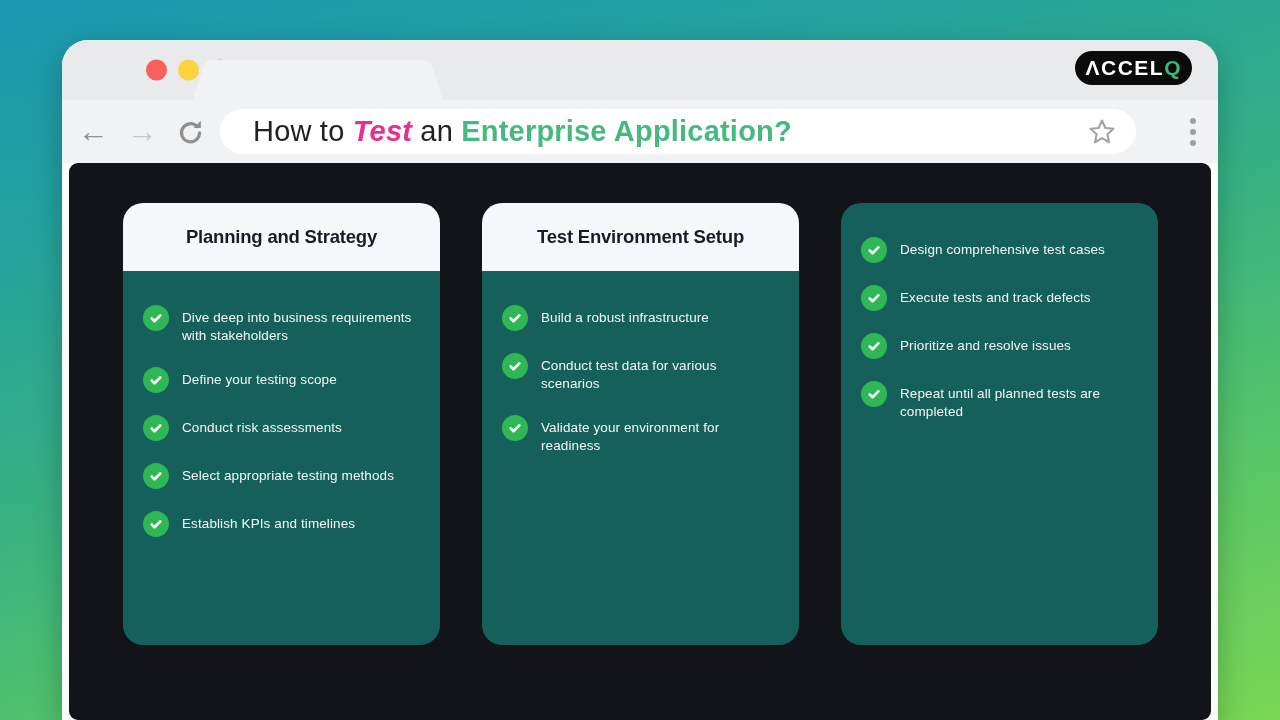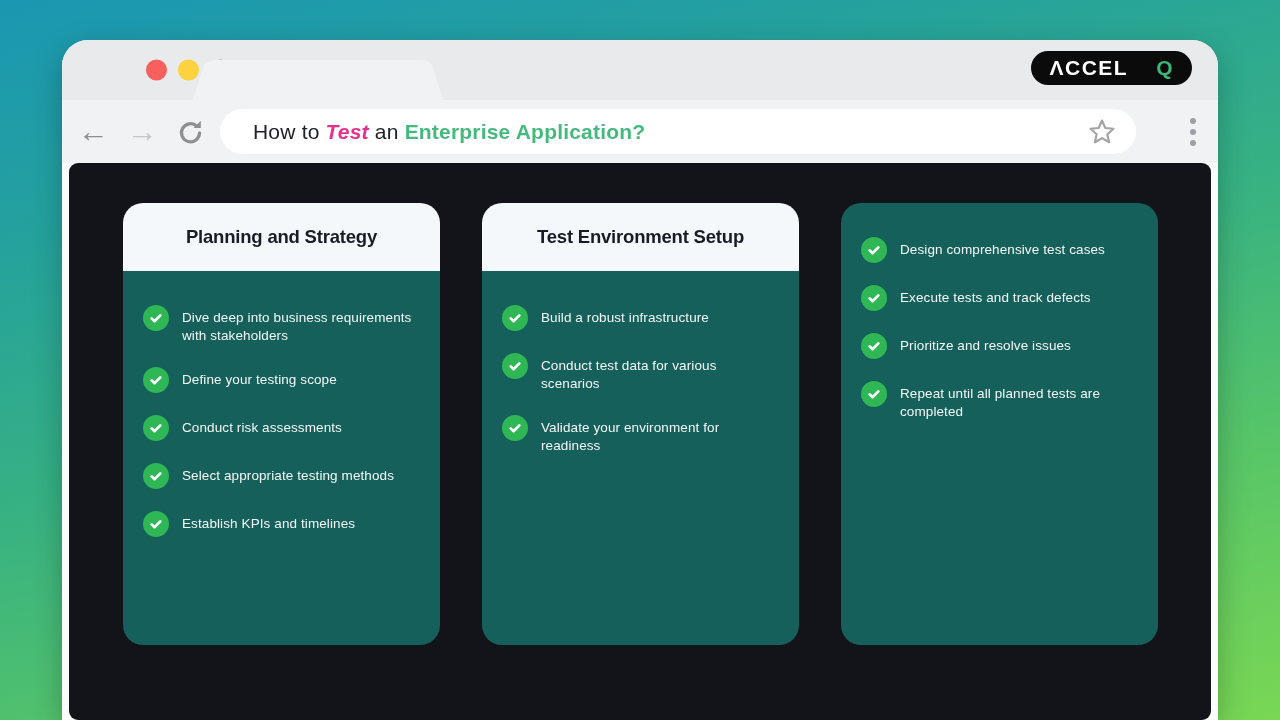--- a/index.html
+++ b/index.html
@@ -20,41 +20,41 @@
 
   .topbar { position:relative; height:60px; background:#e9eaeb; }
   .dots { position:absolute; left:84px; top:50%; transform:translateY(-50%); display:flex; gap:11px; }
   .dot { width:21px; height:21px; border-radius:50%; }
   .dot.red { background:#f7605c; }
   .dot.yellow { background:#fcd23e; }
   .dot.green { background:#4ad964; }
   .tab-shape { position:absolute; left:131px; bottom:0; }
 
   .brand {
-    position:absolute; right:26px; top:11px; height:34px; padding:0 18px;
+    position:absolute; right:26px; top:11px; height:34px; padding:0 10px;
     background:#0b0b0c; border-radius:17px; display:flex; align-items:center;
-    color:#ffffff; font-weight:700; font-size:21px; letter-spacing:1.5px;gap:28px;
+    color:#ffffff; font-weight:700; font-size:21px; letter-spacing:1.5px;
   }
   .brand .q { color:#3cb878; }
 
   .toolbar {
     position:relative; height:63px; background:#f1f2f3;
     display:flex; align-items:center;
   }
   .nav-icon { font-size:31px; line-height:1; user-select:none; }
   .back { margin-left:16px; color:#8f8f8f; font-weight:700; }
   .fwd  { margin-left:18px; color:#c6c6c6; font-weight:700; }
   .reload { margin-left:17px; display:flex; align-items:center; }
 
   .addressbar {
     position:relative; margin-left:14px; width:916px; height:45px;
     background:#ffffff; border-radius:23px; display:flex; align-items:center;
     padding:0 18px 0 33px;
   }
-  .address-text { font-size:21px; color:#202124; font-weight:500; white-space:nowrap; letter-spacing:.2px; }
+  .address-text { font-size:29px; color:#202124; font-weight:500; white-space:nowrap; letter-spacing:.2px; }
   .address-text .hl-pink { color:#e6308f; font-weight:700; font-style:italic; }
   .address-text .hl-green { color:#45b97e; font-weight:700; }
   .star { margin-left:auto; display:flex; align-items:center; }
 
   .menu-dots { margin-left:auto; margin-right:22px; display:flex; flex-direction:column; gap:5px; align-items:center; }
   .menu-dots span { width:6px; height:6px; border-radius:50%; background:#9aa0a6; }
 
   .content {
     margin:0 7px; height:557px; background:#12141a;
     padding:40px 53px 0 54px;

